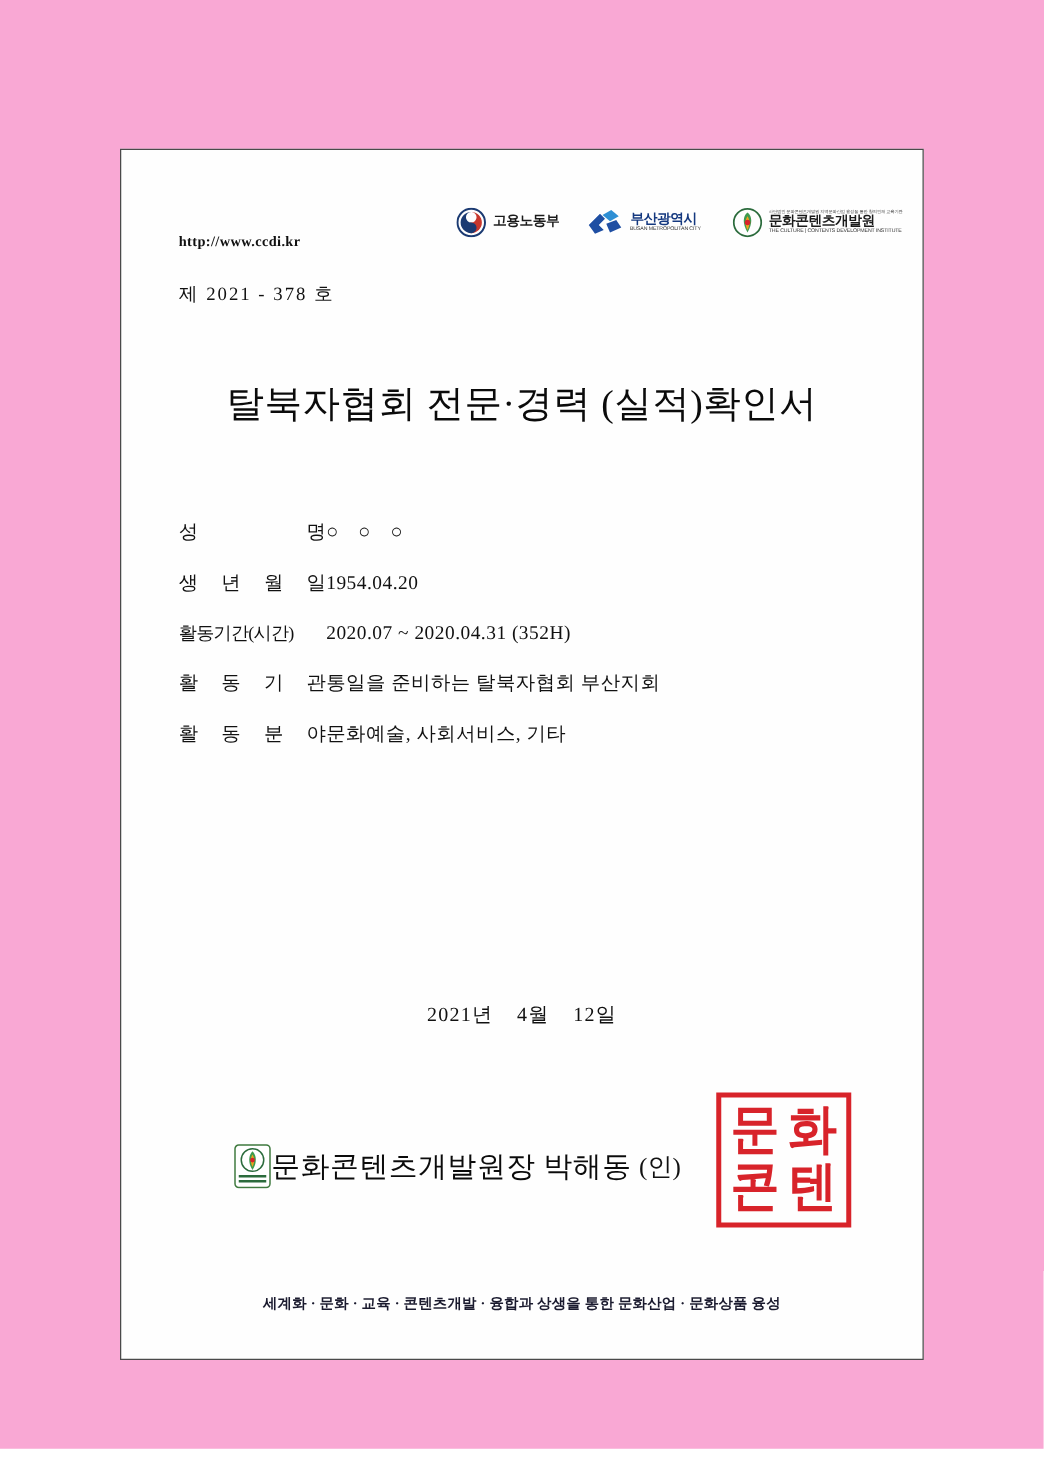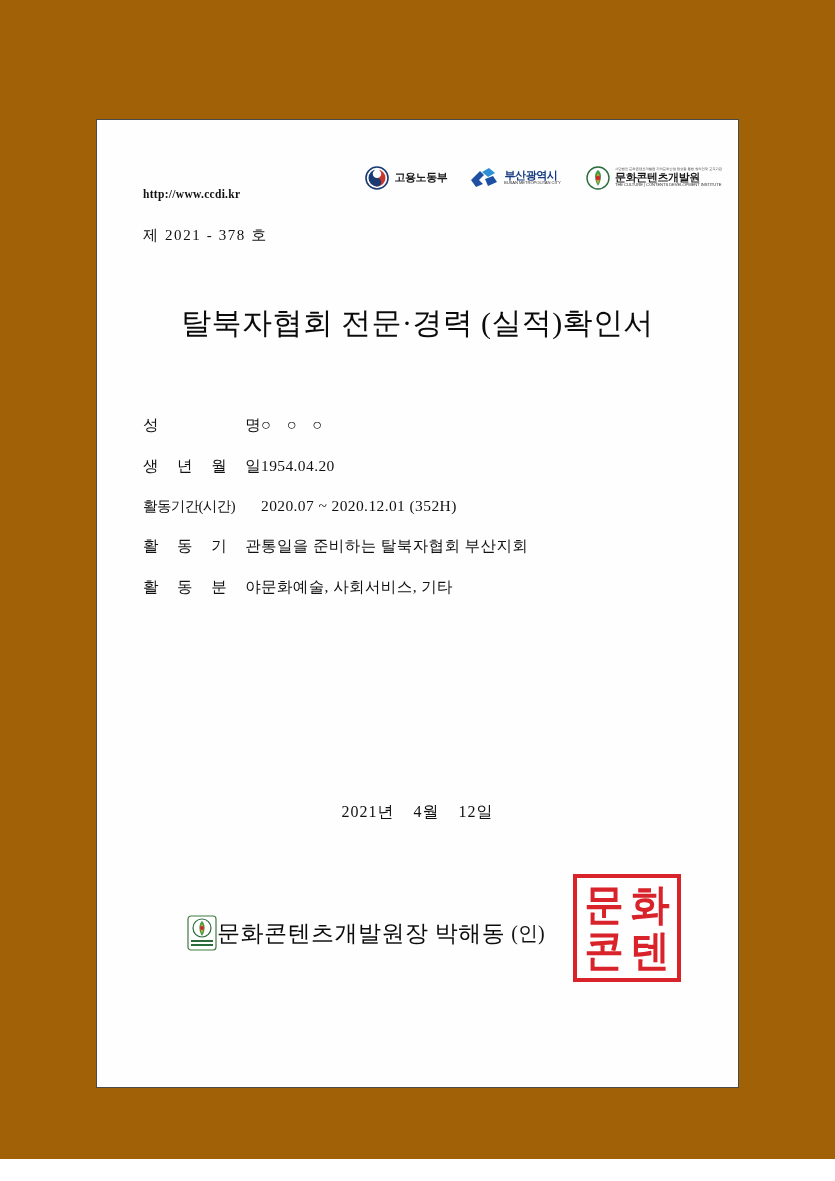--- a/index.html
+++ b/index.html
@@ -12,21 +12,21 @@
     height: 1181px;
     font-family: "Liberation Serif", serif;
     color: #111111;
     position: relative;
   }
   .page {
     position: absolute;
     left: 0; top: 0;
     width: 835px;
     height: 1159px;
-    background: #a16207;
+    background: #f9a8d4;
   }
   .cert-border {
     position: absolute;
     left: 96px;
     top: 119px;
     width: 643px;
     height: 969px;
     border: 1.5px solid #4a4a4a;
     background: #fefefe;
     box-sizing: border-box;
@@ -321,21 +321,21 @@
           <span>생</span>
           <span>년</span>
           <span>월</span>
           <span>일</span>
         </div>
         <div class="field-value">1954.04.20</div>
       </div>
 
       <div class="field-row">
         <div class="field-label tight">활동기간(시간)</div>
-        <div class="field-value">2020.07 ~ 2020.12.01 (352H)</div>
+        <div class="field-value">2020.07 ~ 2020.04.31 (352H)</div>
       </div>
 
       <div class="field-row">
         <div class="field-label spread">
           <span>활</span>
           <span>동</span>
           <span>기</span>
           <span>관</span>
         </div>
         <div class="field-value">통일을 준비하는 탈북자협회 부산지회</div>
@@ -385,15 +385,16 @@
           </div>
         <div class="stamp-ch">
             <span>콘</span>
           </div>
         <div class="stamp-ch">
             <span>텐</span>
           </div>
       </div>
     </div>
 
+    <div class="footer-line">세계화 · 문화 · 교육 · 콘텐츠개발 · 융합과 상생을 통한 문화산업 · 문화상품 융성</div>
 
   </div>
 </div>
 
 </body></html>

